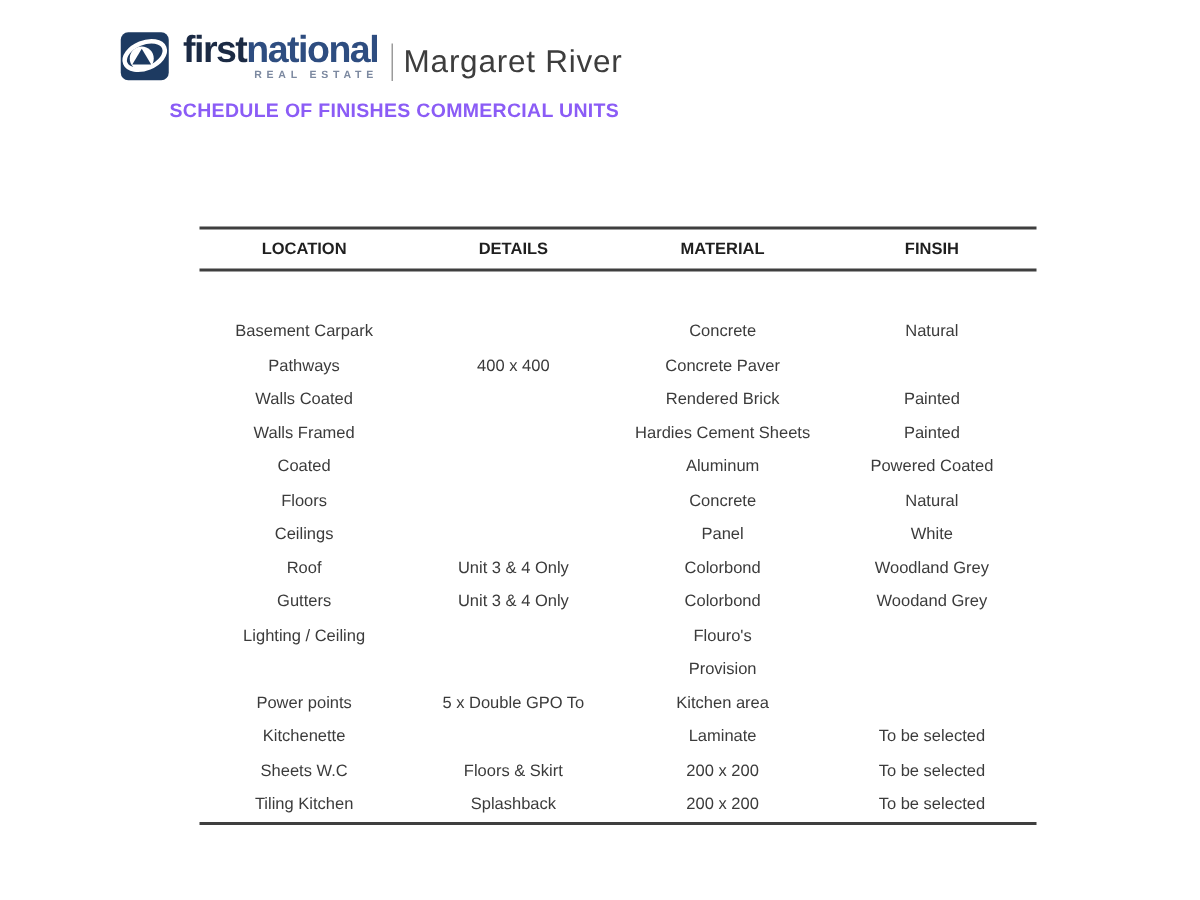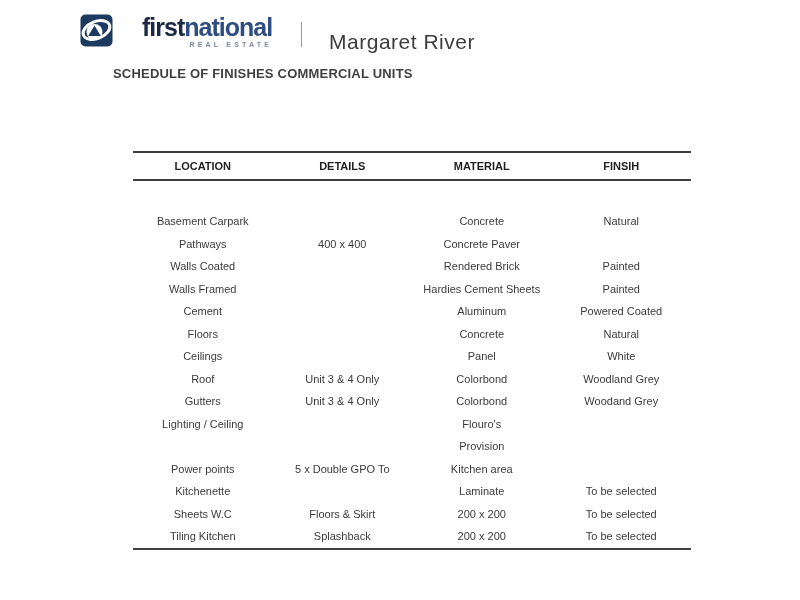--- a/index.html
+++ b/index.html
@@ -7,21 +7,21 @@
     width: 800px; height: 600px;
     background: #ffffff;
     font-family: "Liberation Sans", sans-serif;
     position: relative;
     overflow: hidden;
   }
 
   
   .logo {
     position: absolute; top: 6px; left: 80px;
-    display: flex; align-items: center; gap: 20px;
+    display: flex; align-items: flex-end;
   }
   .logo-icon svg { display: block; }
   .wordmark { margin-left: 9px; margin-top: 2px; }
   .brand-line {
     font-weight: bold; font-size: 25px; line-height: 25px;
     letter-spacing: -1px; white-space: nowrap;
   }
   .brand-first  { color: #1b2a44; }
   .brand-second { color: #2e4d80; }
   .tagline {
@@ -34,21 +34,21 @@
     margin: 8px 7px 0 9px; flex: 0 0 auto;
   }
   .office {
     font-size: 21px; color: #3d3d3d; margin-top: 24px;
     letter-spacing: 0.5px; white-space: nowrap;
   }
 
   
   .doc-title {
     position: absolute; top: 66px; left: 113px;
-    font-size: 13px; font-weight: bold; color: #404040;
+    font-size: 13px; font-weight: bold; color: #8b5cf6;
     letter-spacing: 0.2px; white-space: nowrap;
   }
 
   
   .tbl {
     position: absolute; left: 133px; top: 151px; width: 558px;
     color: #3b3b3b;
   }
   .thead {
     display: flex; align-items: center;
@@ -115,21 +115,21 @@
         <div class="tcell">Rendered Brick</div>
         <div class="tcell">Painted</div>
       </div>
       <div class="trow">
         <div class="tcell">Walls Framed</div>
         <div class="tcell"></div>
         <div class="tcell">Hardies Cement Sheets</div>
         <div class="tcell">Painted</div>
       </div>
       <div class="trow">
-        <div class="tcell">Cement</div>
+        <div class="tcell">Coated</div>
         <div class="tcell"></div>
         <div class="tcell">Aluminum</div>
         <div class="tcell">Powered Coated</div>
       </div>
       <div class="trow">
         <div class="tcell">Floors</div>
         <div class="tcell"></div>
         <div class="tcell">Concrete</div>
         <div class="tcell">Natural</div>
       </div>

